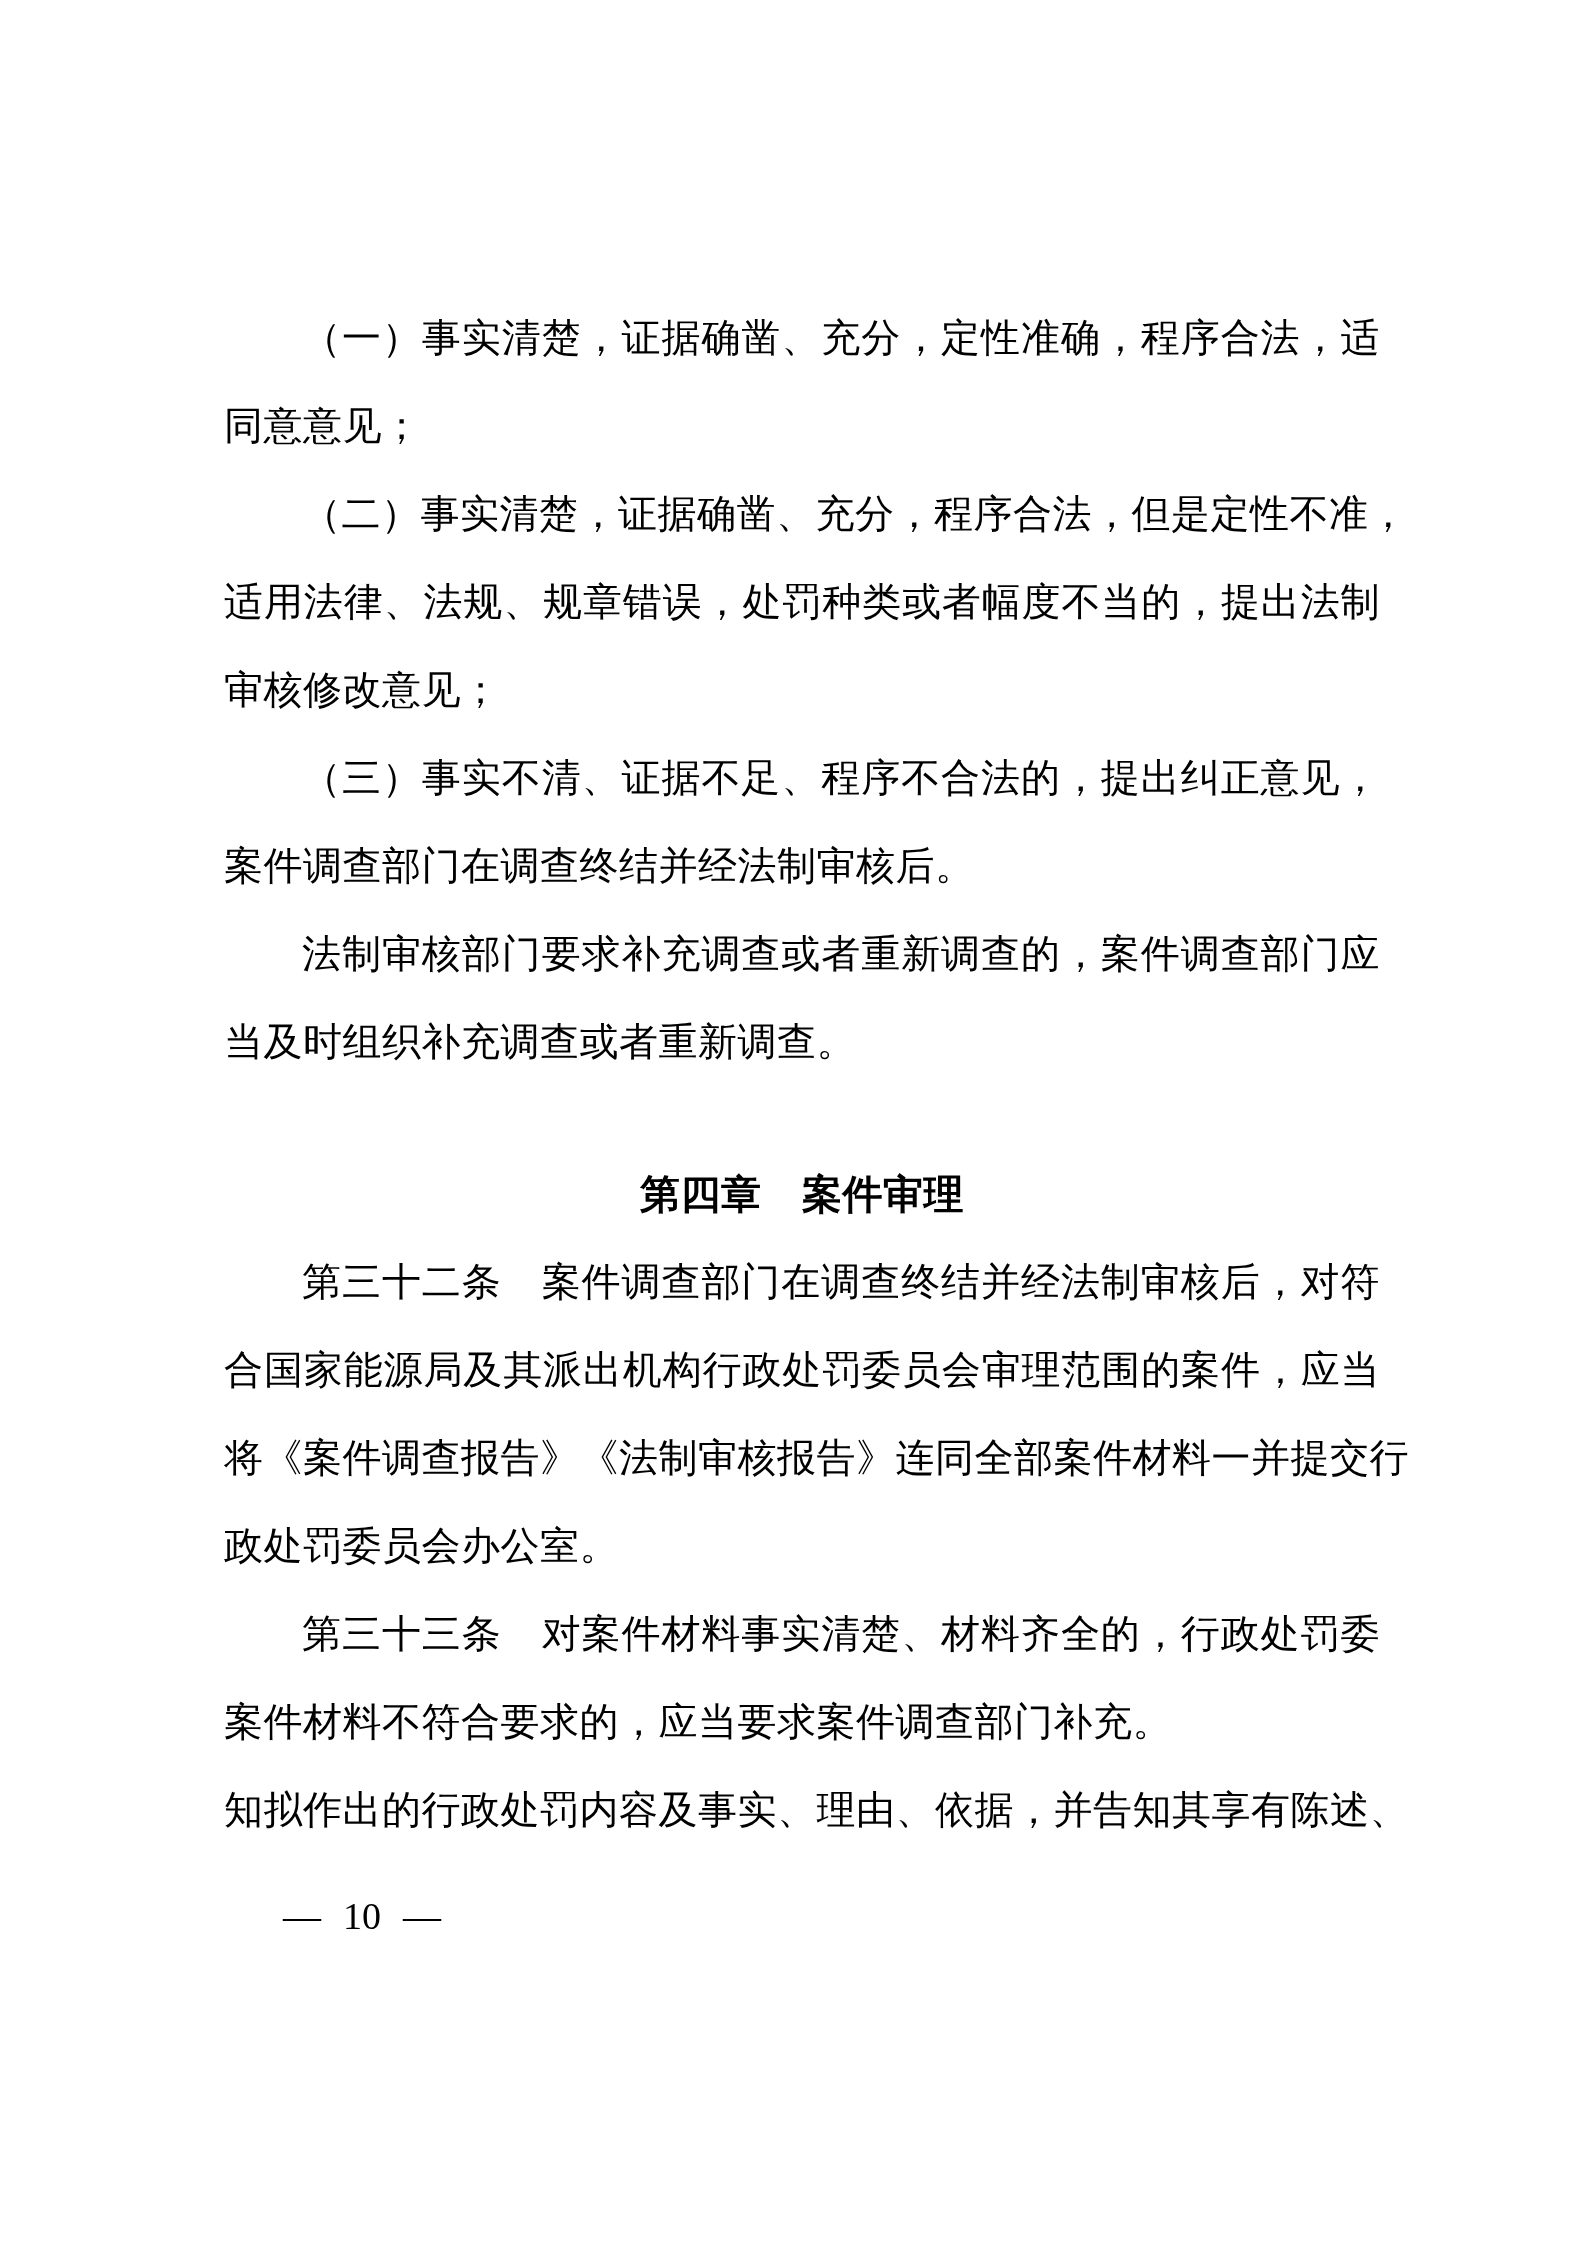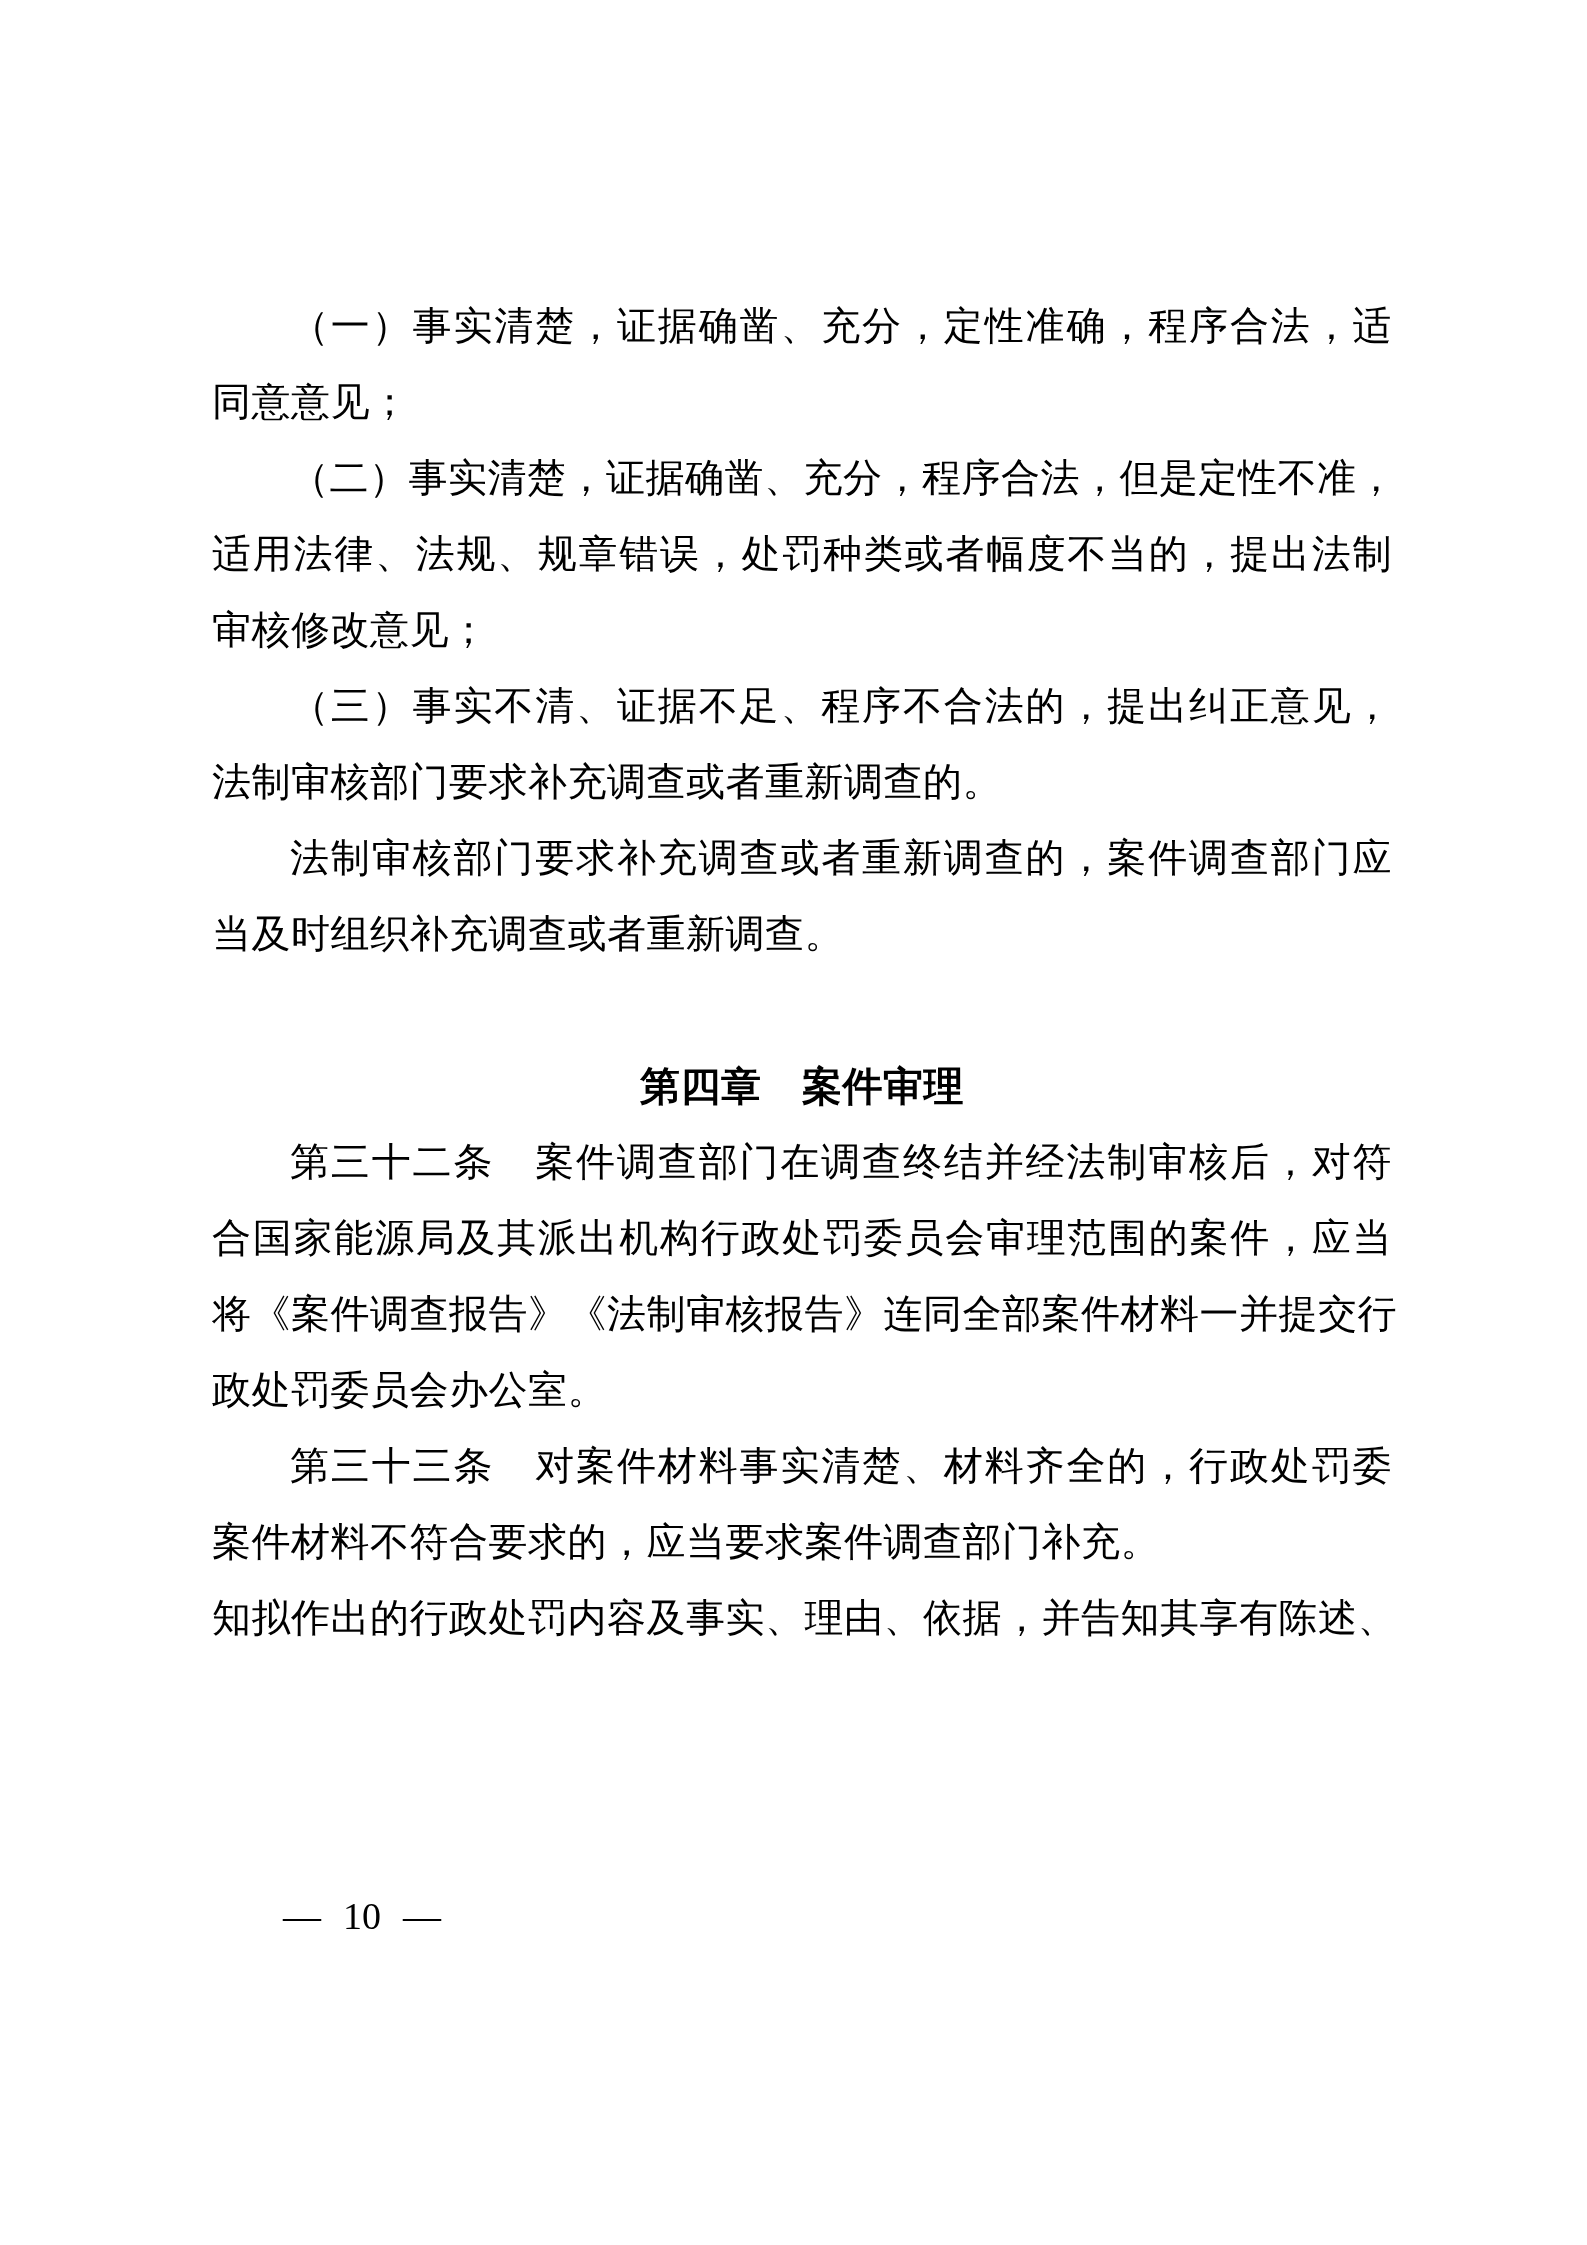--- a/index.html
+++ b/index.html
@@ -20,21 +20,21 @@
     background: #ffffff;
     overflow: hidden;
   }
   .content {
     position: absolute;
     left: 212px;
     top: 288px;
     width: 1180px;
   }
   .line {
-    margin: 0;
+    margin: 12px;
     height: 76px;
     line-height: 76px;
     font-size: 39px;
     letter-spacing: 0.5px;
     white-space: nowrap;
     text-align: justify;
     text-align-last: justify;
     font-weight: 500;
   }
   .line.end {
@@ -76,21 +76,21 @@
   <main class="content">
 
     <div class="line indent">（一）事实清楚，证据确凿、充分，定性准确，程序合法，适</div>
     <div class="line end">同意意见；</div>
 
     <div class="line indent">（二）事实清楚，证据确凿、充分，程序合法，但是定性不准，</div>
     <div class="line">适用法律、法规、规章错误，处罚种类或者幅度不当的，提出法制</div>
     <div class="line end">审核修改意见；</div>
 
     <div class="line indent">（三）事实不清、证据不足、程序不合法的，提出纠正意见，</div>
-    <div class="line end">法制审核部门要求补充调查或者重新调查的。</div>
+    <div class="line end">案件调查部门在调查终结并经法制审核后。</div>
 
     <div class="line indent">法制审核部门要求补充调查或者重新调查的，案件调查部门应</div>
     <div class="line end">当及时组织补充调查或者重新调查。</div>
 
     <div class="line heading">第四章　案件审理</div>
 
     <div class="line indent">第三十二条　案件调查部门在调查终结并经法制审核后，对符</div>
     <div class="line">合国家能源局及其派出机构行政处罚委员会审理范围的案件，应当</div>
     <div class="line">将《案件调查报告》《法制审核报告》连同全部案件材料一并提交行</div>
     <div class="line end">政处罚委员会办公室。</div>

